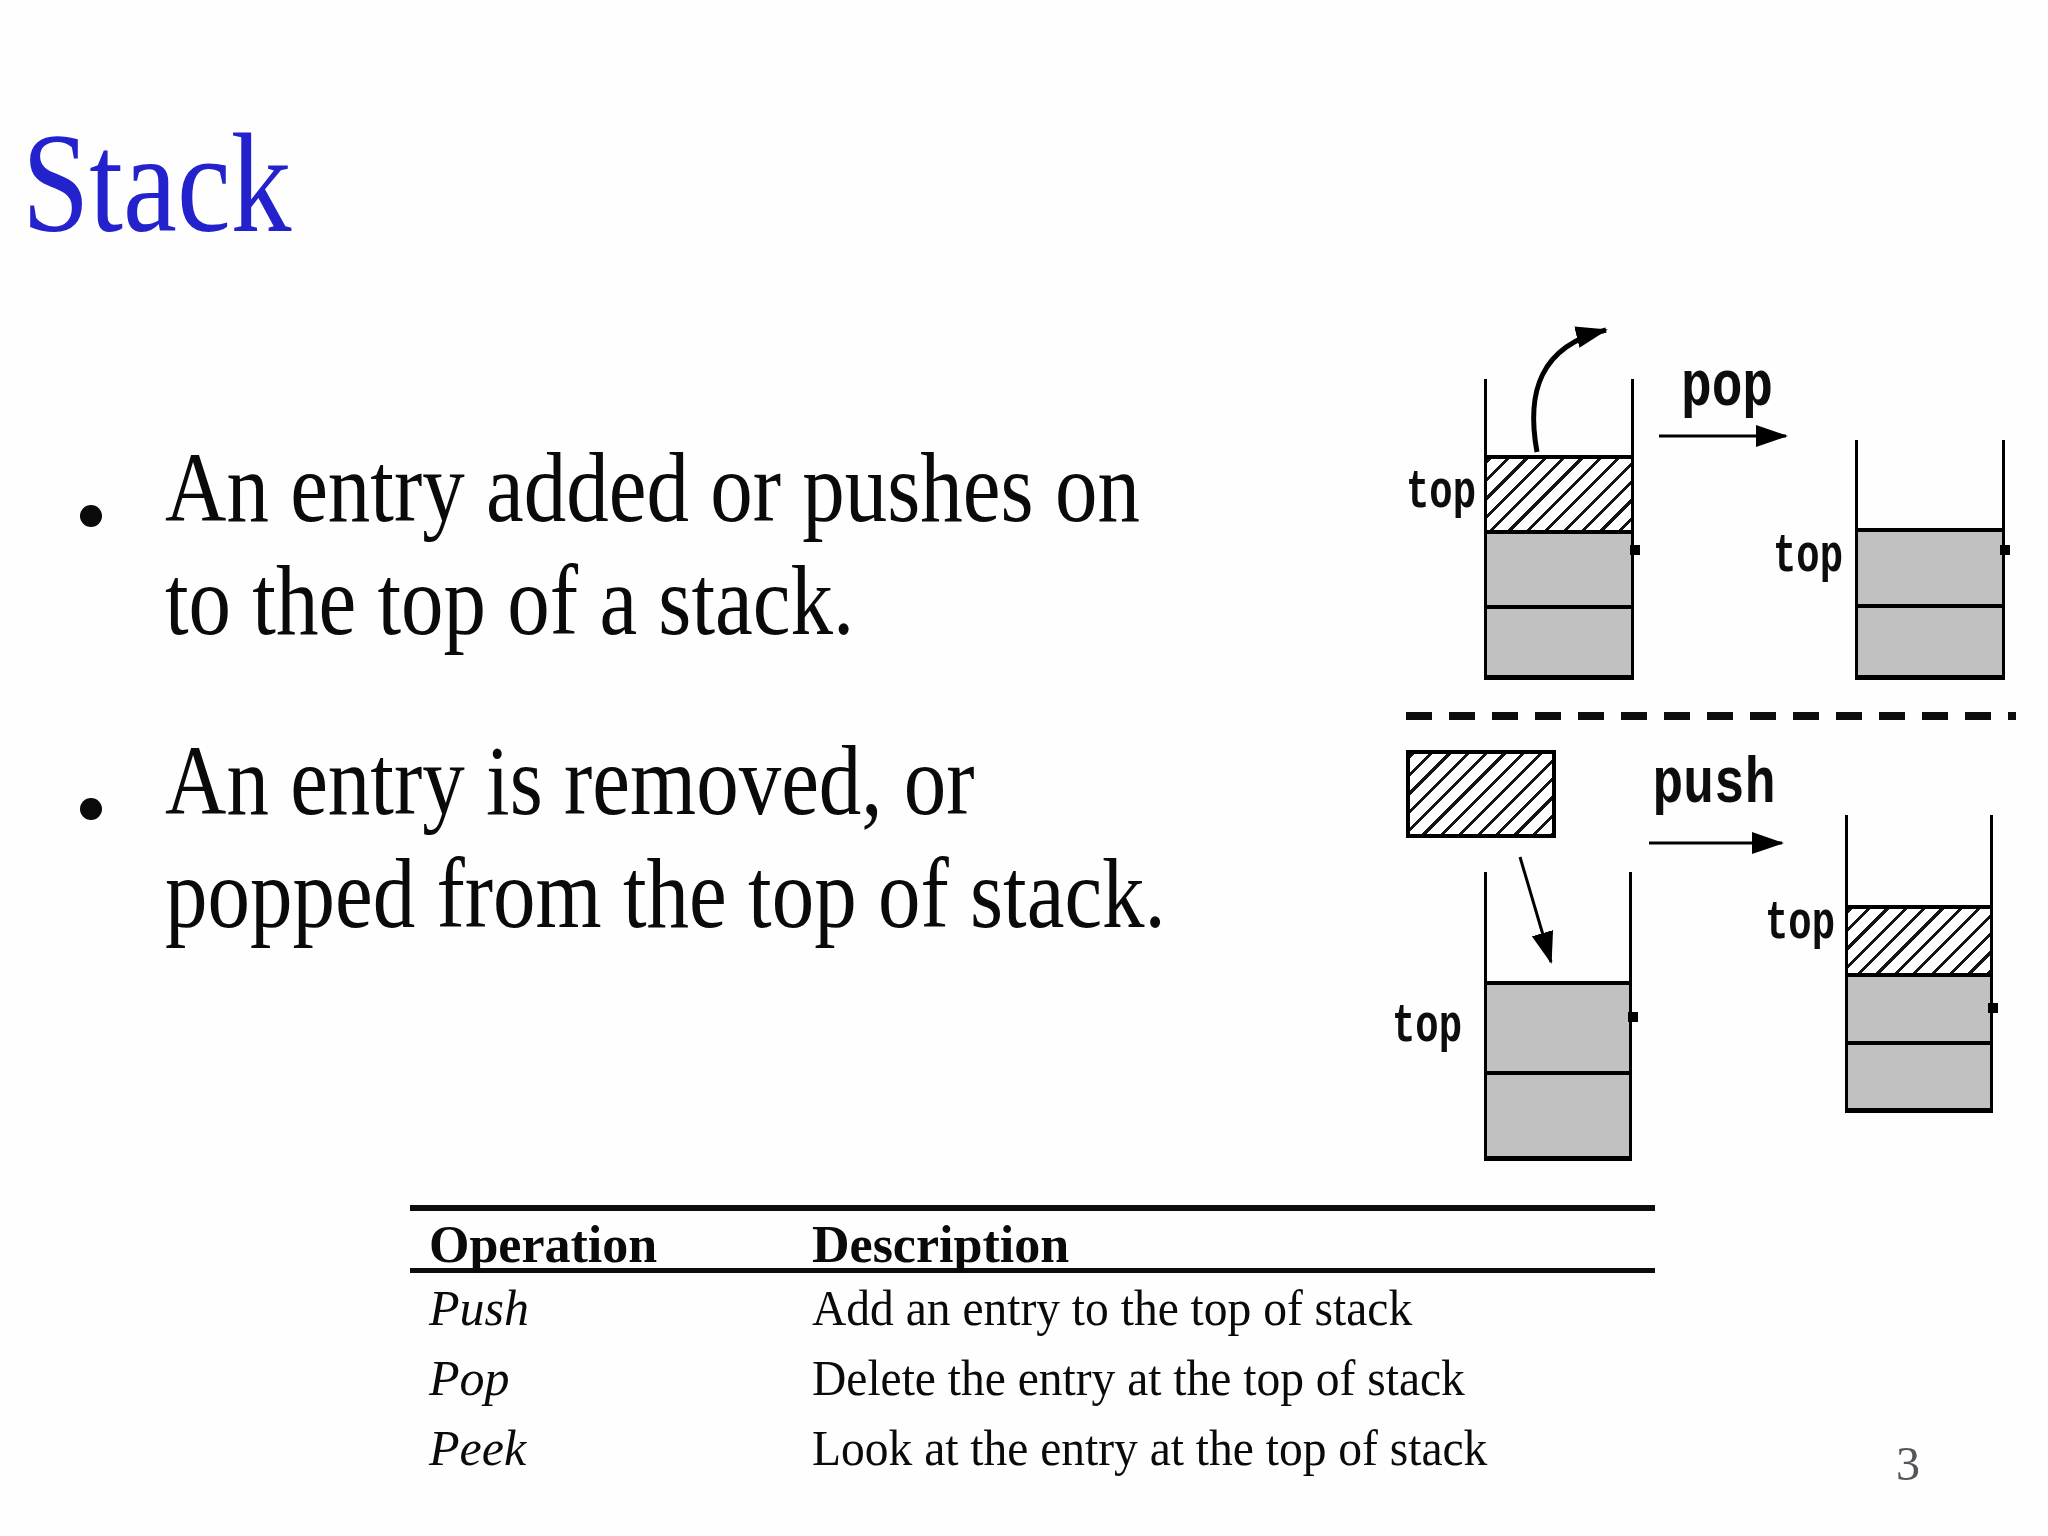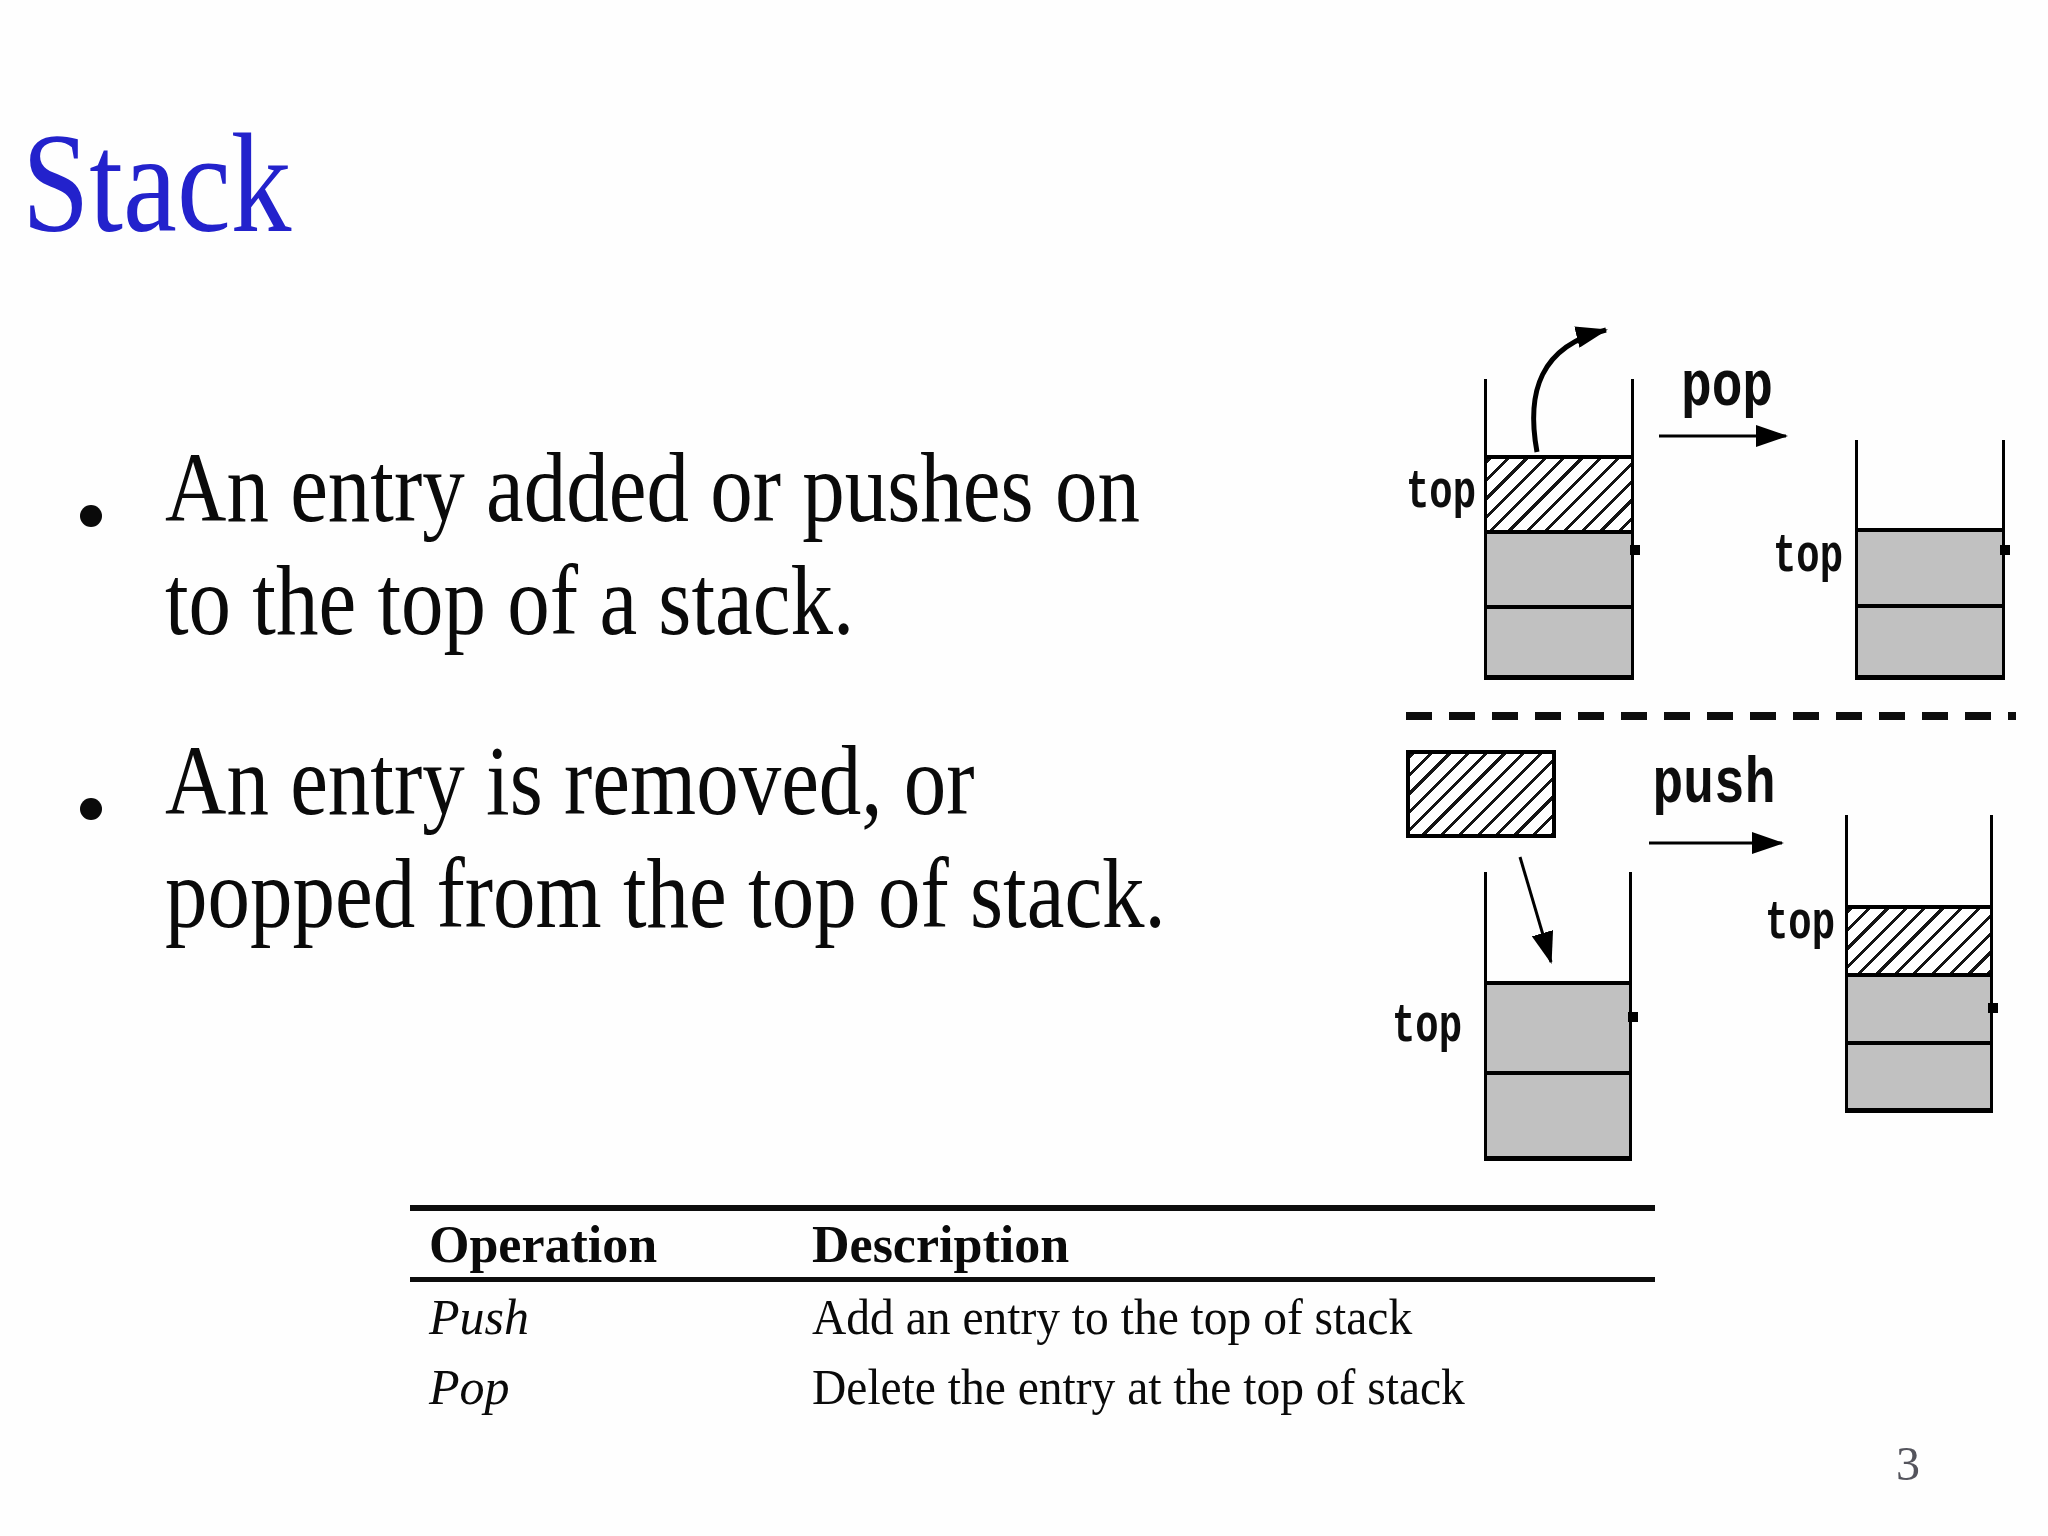--- a/index.html
+++ b/index.html
@@ -118,21 +118,21 @@
   .optable {
     position: absolute;
     left: 410px;
     top: 1205px;
     width: 1245px;
   }
   .t-topline { border-top: 6px solid #0d0d0d; }
   .t-midline { border-top: 5px solid #0d0d0d; }
   .t-header {
     position: relative;
-    height: 66px;
+    height: 57px;
   }
   .t-header .t-cell {
     position: absolute;
     top: 0;
     font-size: 52px;
     line-height: 68px;
     font-weight: 700;
     white-space: nowrap;
   }
   .t-row {
@@ -248,17 +248,21 @@
     </div>
     <div class="t-midline"></div>
     <div class="t-row">
       <div class="t-cell-op">Push</div>
       <div class="t-cell-desc">Add an entry to the top of stack</div>
     </div>
     <div class="t-row">
       <div class="t-cell-op">Pop</div>
       <div class="t-cell-desc">Delete the entry at the top of stack</div>
     </div>
+    <div class="t-row">
+      <div class="t-cell-op">Peek</div>
+      <div class="t-cell-desc">Look at the entry at the top of stack</div>
+    </div>
   </div>
 
   <div class="page-number">3</div>
 
 </div>
 
 </body></html>

